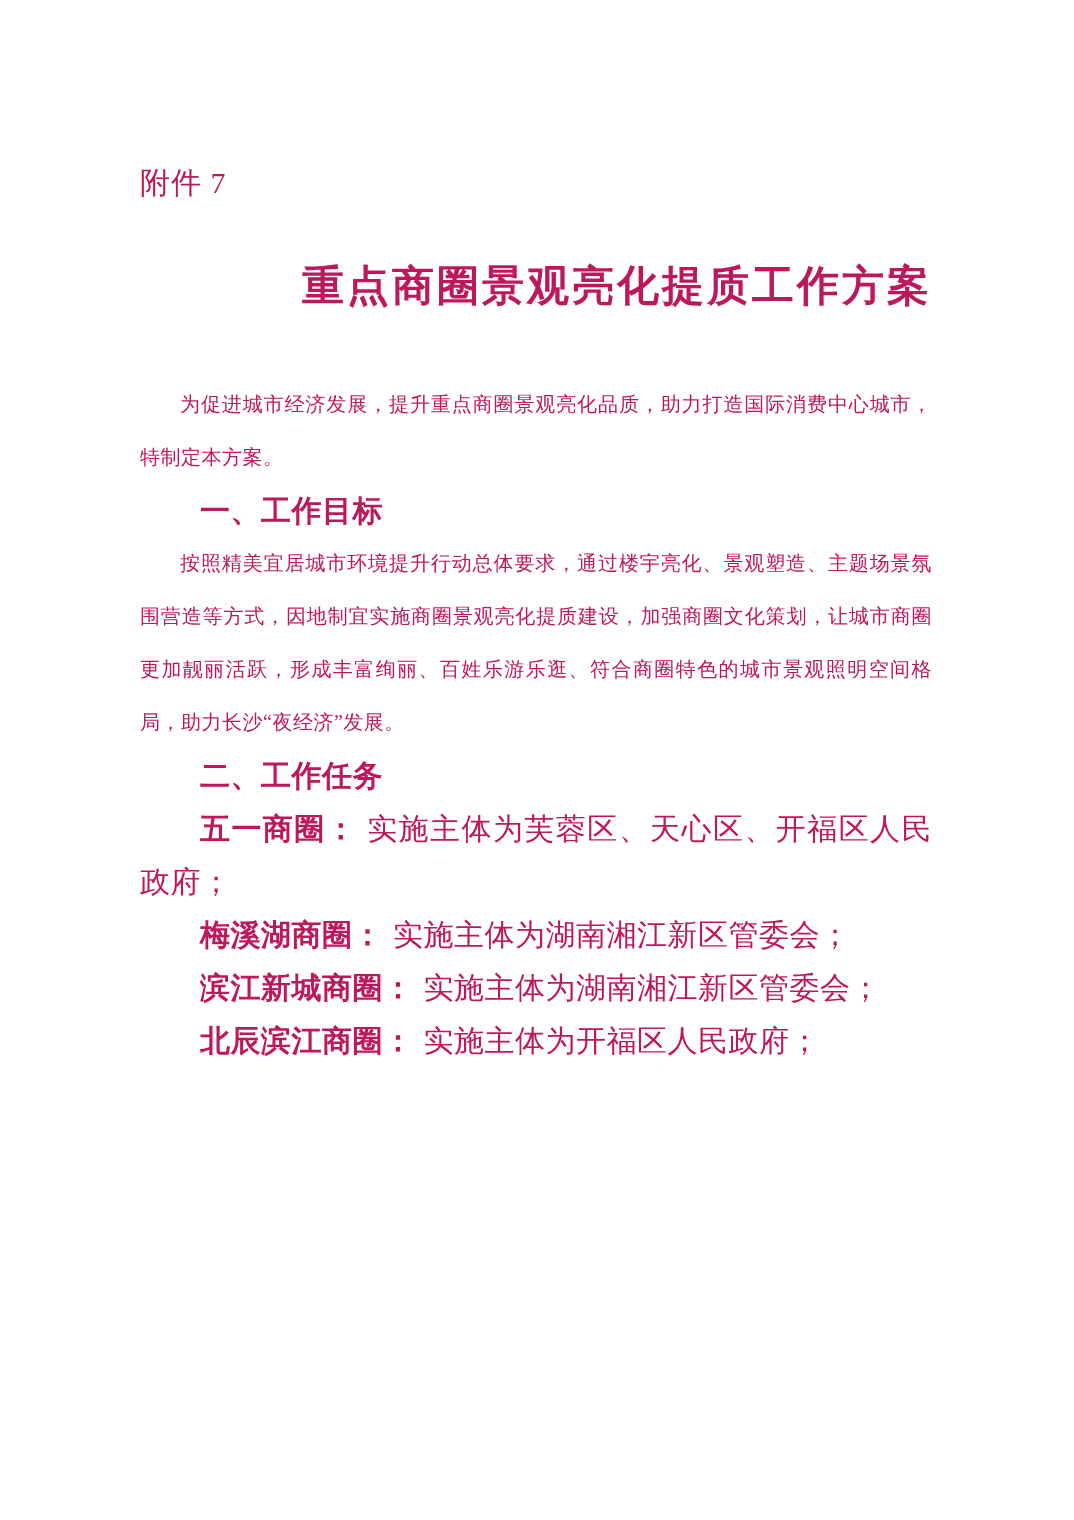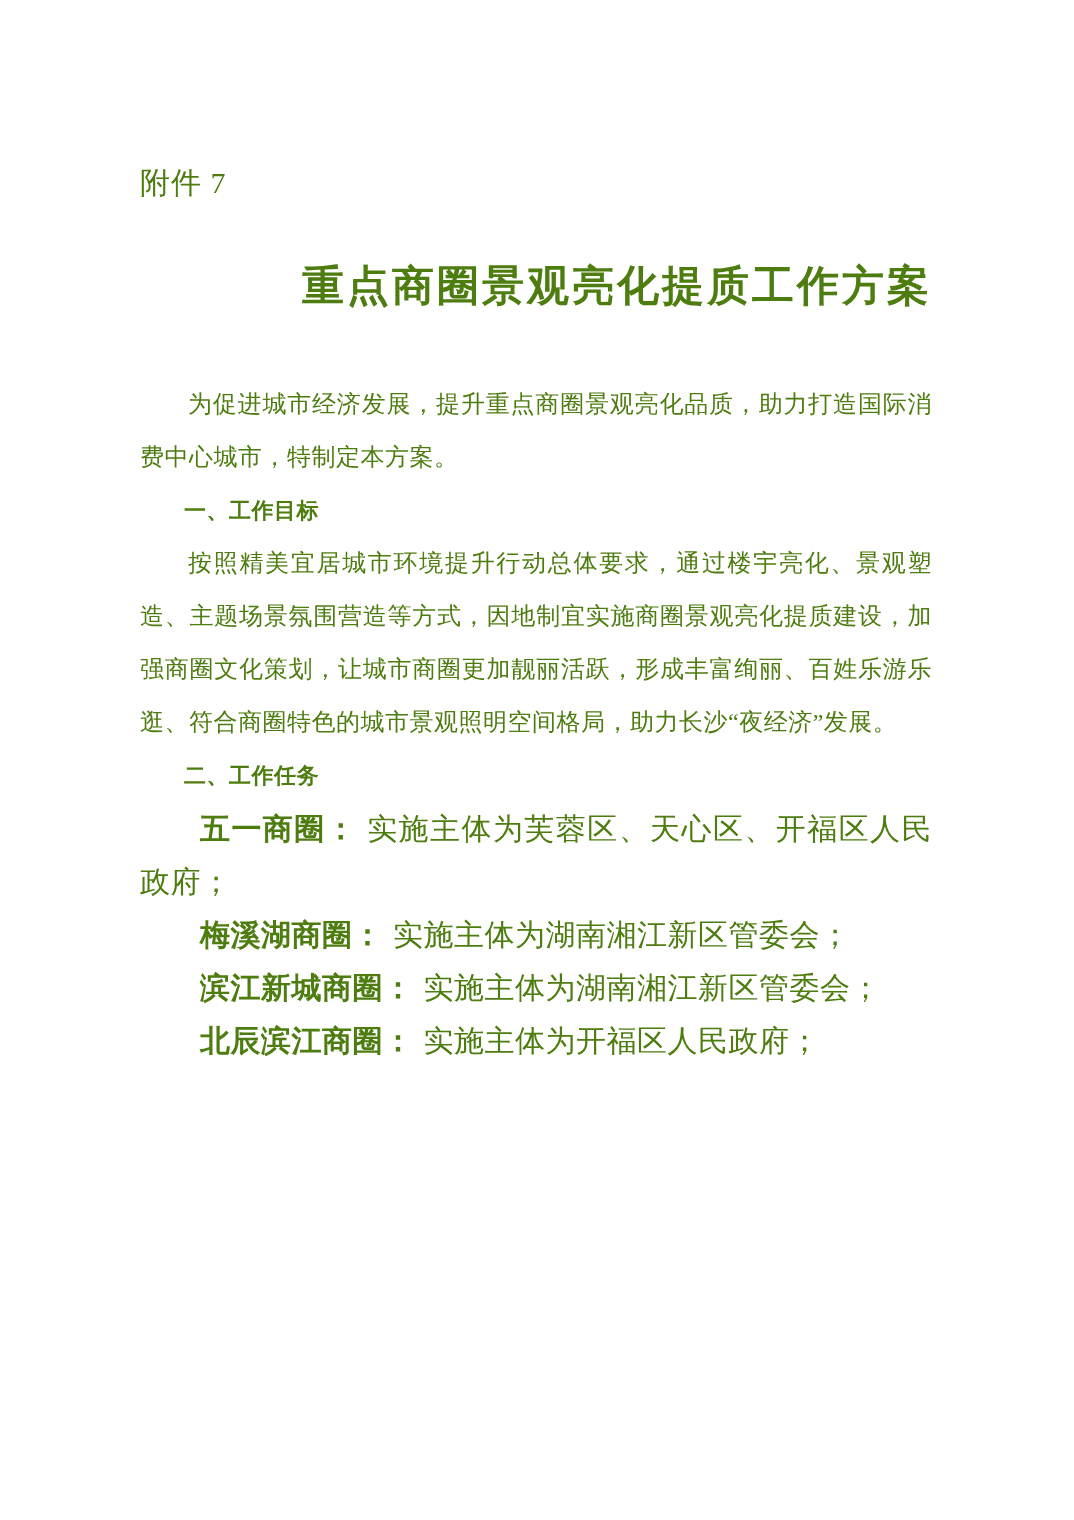--- a/index.html
+++ b/index.html
@@ -5,21 +5,21 @@
   html, body {
     margin: 0;
     padding: 0;
     background: #ffffff;
   }
   .page {
     position: relative;
     width: 1074px;
     height: 1212px;
     background: #ffffff;
-    color: #4d7c0f;
+    color: #be185d;
     font-family: "Liberation Serif", "DejaVu Serif", serif;
     overflow: hidden;
   }
   .doc {
     position: absolute;
     left: 140px;
     top: 166px;
     width: 792px;
   }
   .attachment-label {
@@ -34,30 +34,30 @@
     font-weight: bold;
     text-align: right;
     letter-spacing: 3px;
     font-family: "Liberation Serif", "DejaVu Serif", serif;
   }
   .body-block {
     margin-top: 68px;
   }
   p.para {
     margin: 0;
-    font-size: 24px;
+    font-size: 20px;
     line-height: 53px;
     text-align: justify;
     text-justify: inter-character;
     text-indent: 2em;
     letter-spacing: 0.5px;
   }
   p.heading {
     margin: 0;
-    font-size: 22px;
+    font-size: 30px;
     line-height: 53px;
     font-weight: bold;
     font-family: "Liberation Sans", "DejaVu Sans", sans-serif;
     text-indent: 2em;
     letter-spacing: 0.5px;
   }
   p.district {
     margin: 0;
     font-size: 30px;
     line-height: 53px;

